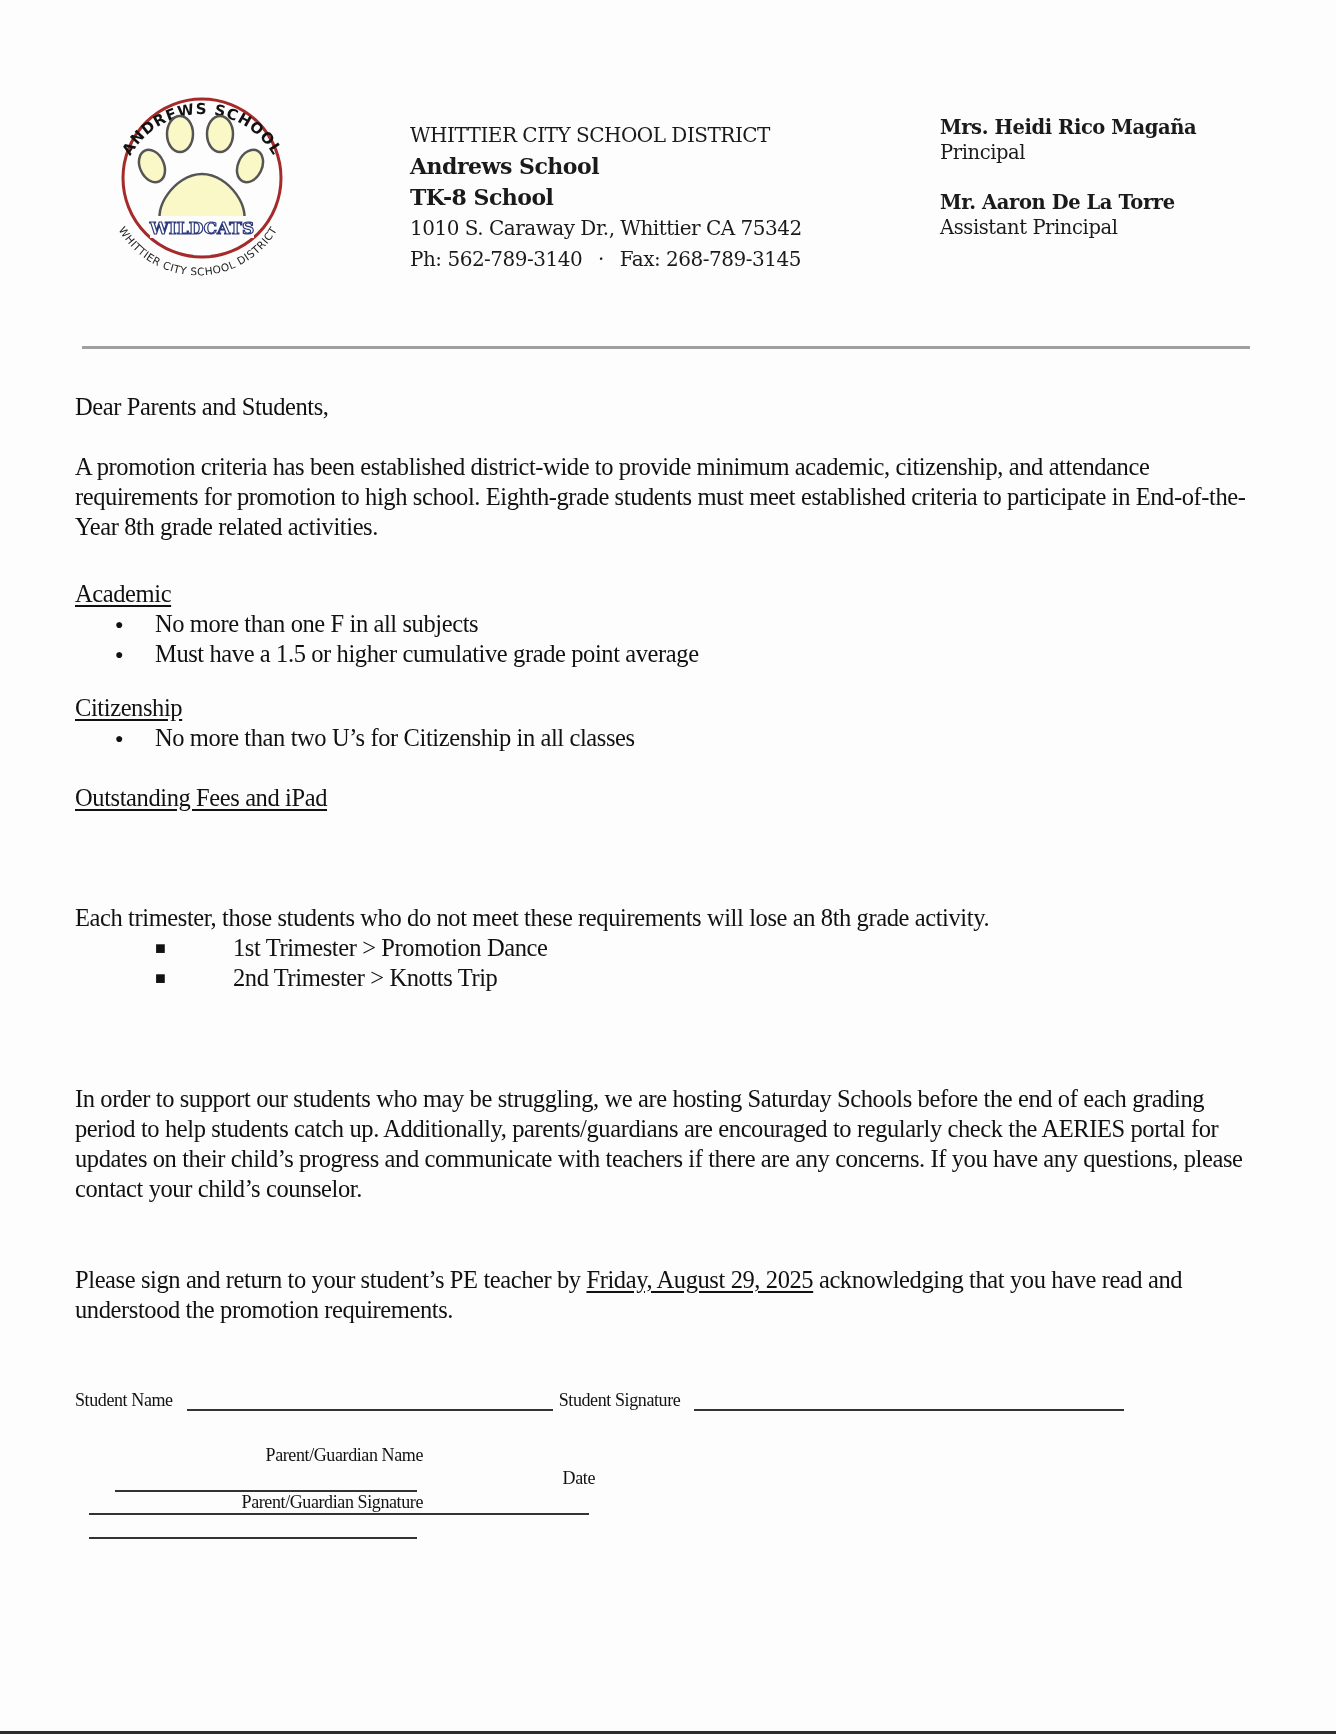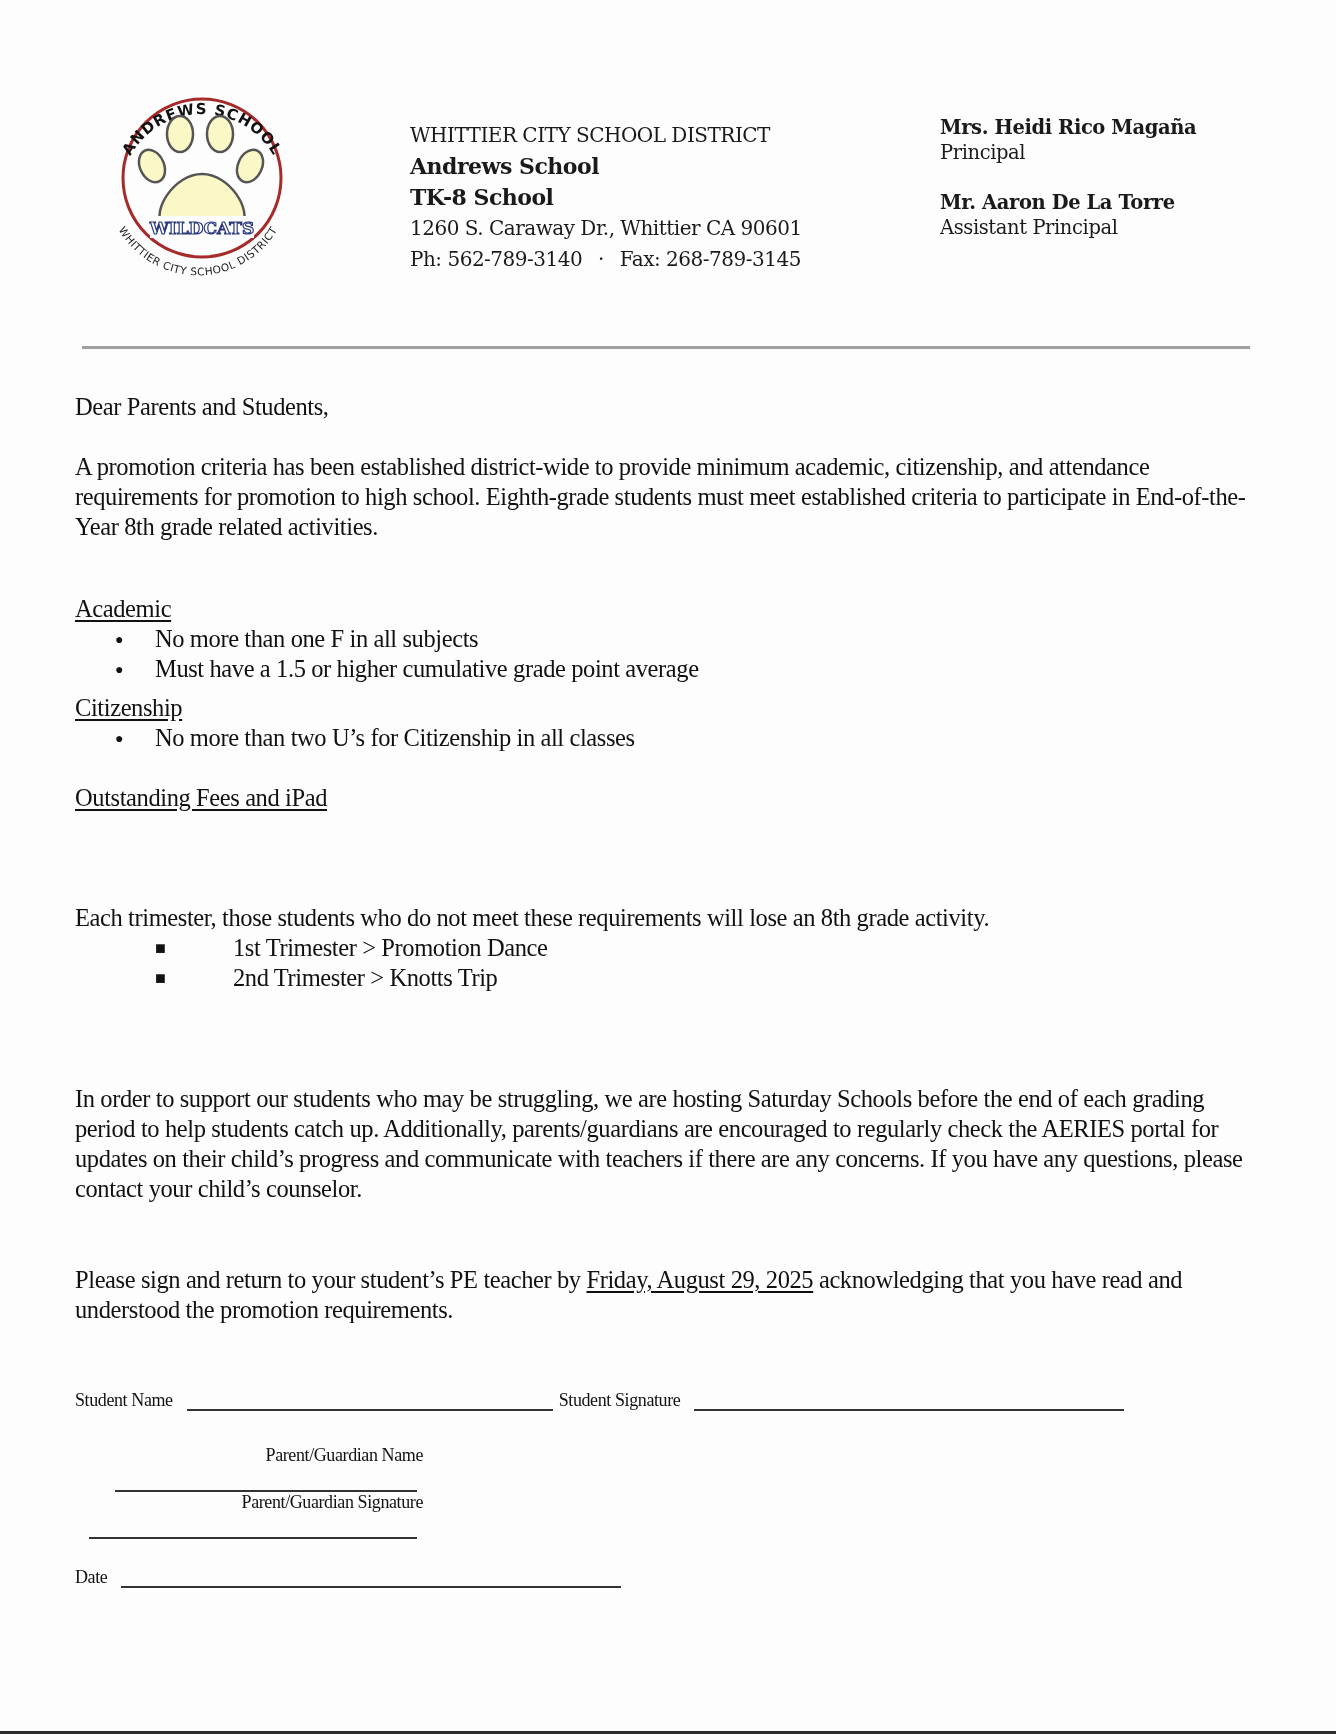--- a/index.html
+++ b/index.html
@@ -52,21 +52,21 @@
   <text x="98" y="168" text-anchor="middle" font-family="DejaVu Serif, serif" font-size="17" font-weight="bold" fill="#fff" stroke="#2c3a7c" stroke-width="1.2">WILDCATS</text>
   <text font-family="DejaVu Sans, sans-serif" font-size="10.5" fill="#222" letter-spacing="0.5">
     <textPath href="#arcBot" startOffset="50%" text-anchor="middle">WHITTIER CITY SCHOOL DISTRICT</textPath>
   </text>
 </svg>
 
 <div class="hdr hdr-center">
   <div class="district">WHITTIER CITY SCHOOL DISTRICT</div>
   <div class="bold">Andrews School</div>
   <div class="bold">TK-8 School</div>
-  <div>1260 S. Caraway Dr., Whittier CA 90601</div>
+  <div>1010 S. Caraway Dr., Whittier CA 75342</div>
   <div>
     <span>Ph: 562-789-3140</span>
     <span style="margin:0 10px;">·</span>
     <span>Fax: 268-789-3145</span>
   </div>
 </div>
 
 <div class="hdr hdr-right">
   <div class="bold">Mrs. Heidi Rico Magaña</div>
   <div>Principal</div>
@@ -74,21 +74,21 @@
   <div class="bold">Mr. Aaron De La Torre</div>
   <div>Assistant Principal</div>
 </div>
 
 <div class="sep"></div>
 
 <div class="body-text" style="top:392px;">Dear Parents and Students,</div>
 
 <div class="body-text" style="top:452px;">A promotion criteria has been established district-wide to provide minimum academic, citizenship, and attendance requirements for promotion to high school. Eighth-grade students must meet established criteria to participate in End-of-the-Year 8th grade related activities.</div>
 
-<div class="body-text" style="top:594px;">
+<div class="body-text" style="top:579px;">
   <div class="u">Academic</div>
   <ul class="bul">
     <li>No more than one F in all subjects</li>
     <li>Must have a 1.5 or higher cumulative grade point average</li>
   </ul>
 </div>
 
 <div class="body-text" style="top:693px;">
   <div class="u">Citizenship</div>
   <ul class="bul">
@@ -121,18 +121,18 @@
   <span class="line" style="width:430px;"></span>
 </div>
 
 <div class="sig-row" style="top:1445px;flex-direction:column;">
   <span>Parent/Guardian Name</span>
   <span class="line" style="width:302px;"></span>
   <span>Parent/Guardian Signature</span>
   <span class="line" style="width:328px;"></span>
 </div>
 
-<div class="sig-row" style="top:1562px;">
+<div class="sig-row" style="top:1468px;flex-direction:column;">
   <span>Date</span>
   <span class="line" style="width:500px;"></span>
 </div>
 
 <div class="bottom-bar"></div>
 
 </body></html>

